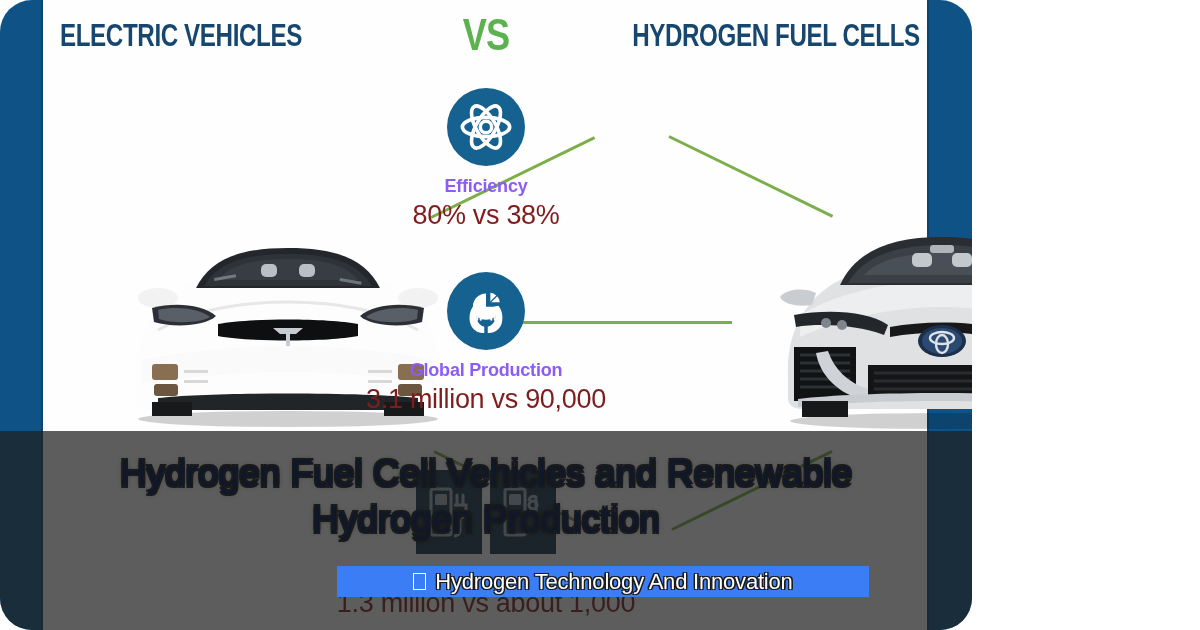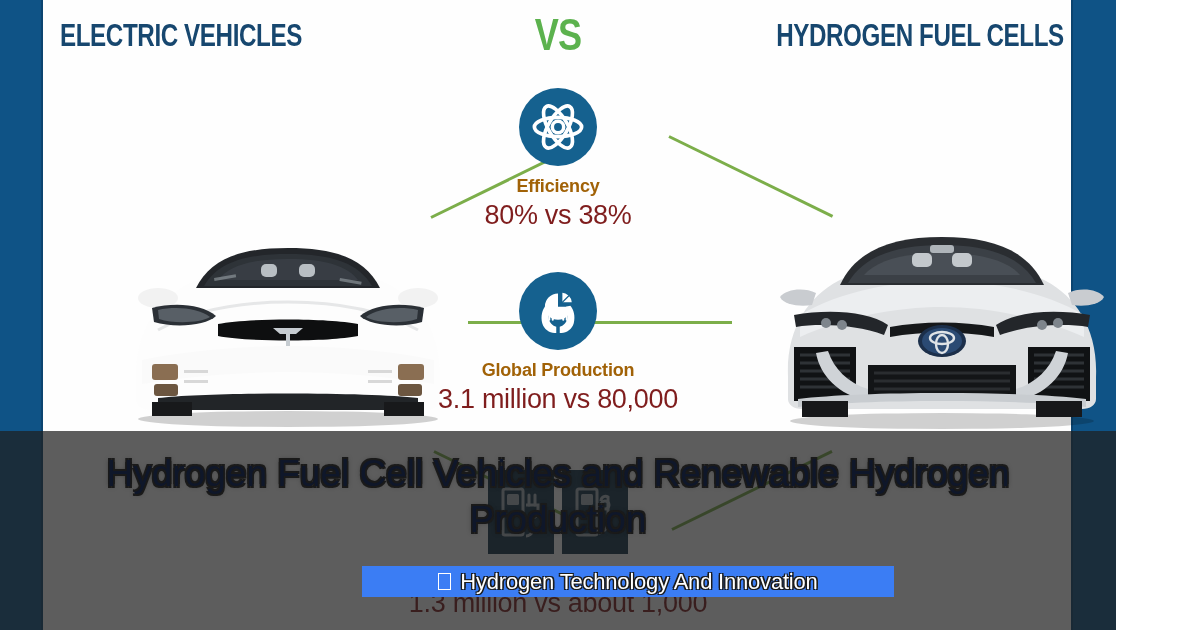--- a/index.html
+++ b/index.html
@@ -2,21 +2,21 @@
 <html><head>
 <meta charset="utf-8">
 <style>
   * { margin:0; padding:0; box-sizing:border-box; }
   html,body { width:1200px; height:630px; overflow:hidden; }
   body {
     font-family:"Liberation Sans", sans-serif;
     background:#ffffff;
     position:relative;
   }
-  #stage { position:absolute; inset:0; width:1116px; height:630px; overflow:hidden; background:#fdfdfd; }
+  #stage { position:absolute; inset:0; width:972px; height:630px; overflow:hidden; background:#fdfdfd;border-radius:32px; }
 
   
   .band { position:absolute; top:0; bottom:0; width:43px; background:#0f5386; }
   .band.left { left:0; }
   .band.right { right:0; width:45px; }
   .band-edge { position:absolute; top:0; bottom:0; width:2px; background:#0b4470; }
   .band.left .band-edge { right:0; }
   .band.right .band-edge { left:0; }
 
   
@@ -47,21 +47,21 @@
   
   .center-col { position:absolute; left:50%; transform:translateX(-50%); width:300px; text-align:center; }
   .badge-circle {
     width:78px; height:78px; border-radius:50%;
     background:#15618f; margin:0 auto;
     display:flex; align-items:center; justify-content:center;
     position:relative; z-index:4;
   }
   .badge-circle svg { width:56px; height:56px; display:block; }
   .metric-title {
-    margin-top:10px; font-size:18px; font-weight:bold; color:#a16207;
+    margin-top:10px; font-size:18px; font-weight:bold; color:#8b5cf6;
     letter-spacing:-0.2px; white-space:nowrap;text-align:center;
   }
   .metric-value {
     margin-top:3px; font-size:27px; color:#7f1d1d; letter-spacing:-0.3px; white-space:nowrap;
   }
 
   .row1 { top:88px; }
   .row2 { top:272px; }
   .row3 { top:470px; }
 
@@ -95,21 +95,20 @@
   .overlay-badge {
     position:absolute; z-index:23;
     left:337px; width:532px; top:566px; height:31px;
     background:#3b7df4;
     display:flex; align-items:center; justify-content:center;
     color:#ffffff; font-size:22px; letter-spacing:-0.2px;
     text-shadow:
       -1.3px -1.3px 0 #1b1b1b, 1.3px -1.3px 0 #1b1b1b,
       -1.3px  1.3px 0 #1b1b1b, 1.3px  1.3px 0 #1b1b1b;
     white-space:nowrap;
-    margin-left:25px;
   }
   .tofu {
     display:inline-block; width:13px; height:17px;
     border:1.6px solid #ffffff; margin-right:9px; vertical-align:-2px;
   }
 </style>
 </head>
 <body>
 
 <div id="stage">
@@ -276,21 +275,21 @@
         <path d="M46 26 C50 30 52 38 50 46 C48 53 42 57 36 57 L34 57 L34 50 C38 49 42 45 43 40 C44 35 43 30 41 27 Z" fill="#ffffff"></path>
         <g stroke="#ffffff" stroke-width="2.4" stroke-linecap="round">
           <line x1="22" y1="30" x2="22" y2="42"></line>
           <line x1="26" y1="31" x2="26" y2="42"></line>
           <line x1="42" y1="30" x2="42" y2="42"></line>
           <line x1="38" y1="31" x2="38" y2="42"></line>
         </g>
       </svg>
     </div>
     <div class="metric-title">Global Production</div>
-    <div class="metric-value">3.1 million vs 80,000</div>
+    <div class="metric-value">3.1 million vs 90,000</div>
   </div>
 
   <div class="center-col row3">
     <div class="tile-pair">
       <div class="tile">
         <svg viewBox="0 0 46 62">
           <rect x="5" y="8" width="20" height="46" rx="2" fill="none" stroke="#aab4bb" stroke-width="3"></rect>
           <rect x="9" y="13" width="12" height="11" rx="1.5" fill="#aab4bb"></rect>
           <path d="M31 14 L31 24 M37 14 L37 24" stroke="#aab4bb" stroke-width="3" stroke-linecap="round"></path>
           <path d="M28 24 L40 24 L40 30 C40 34 37 37 34 37 L34 50 C34 53 31 55 28 55" fill="none" stroke="#aab4bb" stroke-width="3"></path>

